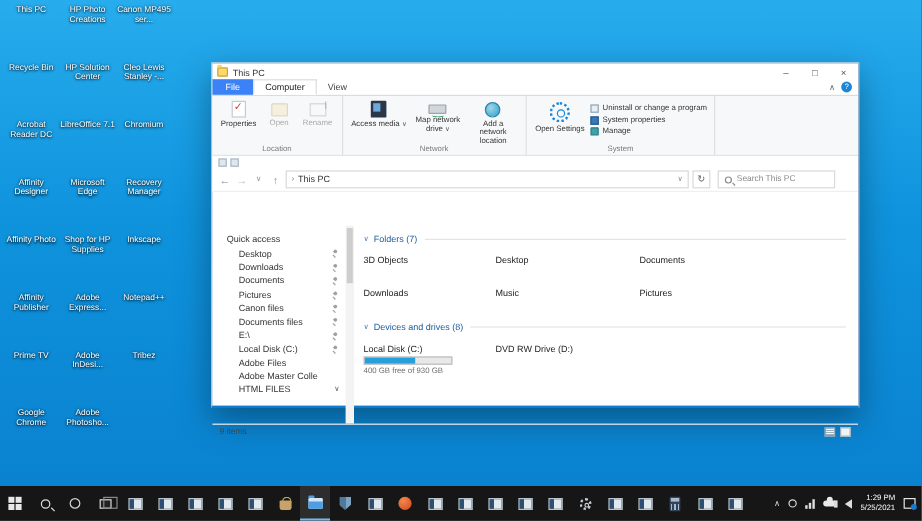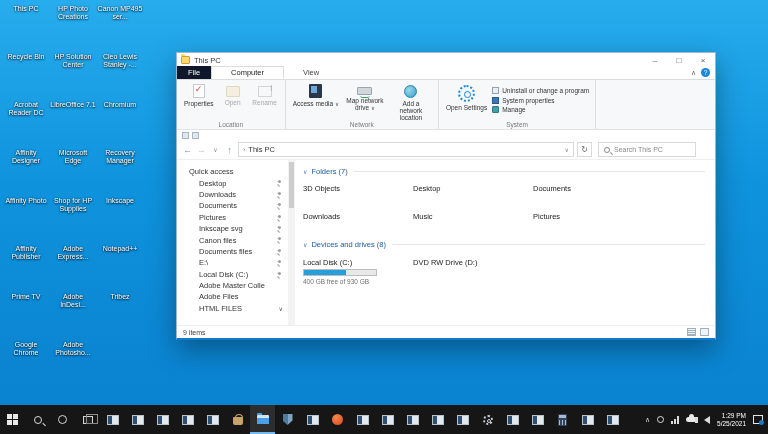--- a/index.html
+++ b/index.html
@@ -16,22 +16,22 @@
   .window { position:absolute; left:176px; top:52px; width:540px; height:288px; background:#fff; border:1px solid #9ab8d4; border-bottom:2px solid #0f7bd0; box-shadow:0 10px 26px rgba(0,0,0,.35); font-size:8px; color:#222; }
   .titlebar { height:14px; display:flex; align-items:center; padding-left:4px; }
   .app-icon { width:9px; height:8px; position:relative; }
   .app-icon::before { content:""; position:absolute; inset:0; background:#ffd968; border:0.5px solid #c9a23c; border-radius:1px; }
   .app-icon::after { content:""; position:absolute; left:0; top:-2px; width:4px; height:2px; background:#ffd968; border-radius:1px 1px 0 0; }
   .title-text { margin-left:4px; font-size:7.5px; color:#333; }
   .win-controls { margin-left:auto; display:flex; height:100%; }
   .win-btn { width:24px; display:flex; align-items:center; justify-content:center; font-size:8px; color:#555; }
 
   .tabs { height:13px; display:flex; align-items:flex-end; border-bottom:1px solid #dcdcdc; position:relative; background:#fff; }
-  .tab { height:13px; padding:0 19px; display:flex; align-items:center; font-size:7.5px; color:#444; }
-  .tab-file { background:#0f172a; color:#fff; padding:0 11px; }
+  .tab { height:13px; padding:0 9px; display:flex; align-items:center; font-size:7.5px; color:#444; }
+  .tab-file { background:#3b82f6; color:#fff; padding:0 11px; }
   .tab.selected { background:#fff; border:1px solid #dcdcdc; border-bottom:1px solid #fff; color:#222; }
   .tabs-right { position:absolute; right:5px; top:1px; display:flex; align-items:center; gap:5px; }
   .collapse-glyph { font-size:7px; color:#666; }
   .help-circle { width:9px; height:9px; border-radius:50%; background:#1a86d9; color:#fff; font-size:6.5px; display:flex; align-items:center; justify-content:center; }
 
   .ribbon { height:50px; background:#f7f8f9; border-bottom:1px solid #e3e3e3; display:flex; }
   .rgroup { position:relative; display:flex; align-items:flex-start; gap:4px; padding:3px 6px 9px 6px; border-right:1px solid #e0e0e0; }
   .rgroup-label { position:absolute; left:0; right:0; bottom:1px; text-align:center; font-size:6.5px; color:#7a7a7a; }
   .rbtn { display:flex; flex-direction:column; align-items:center; gap:2px; font-size:6.5px; line-height:7px; color:#333; text-align:center; min-width:28px; padding:1px 1px; }
   .rbtn.wide { width:42px; }
@@ -64,21 +64,21 @@
   .nav-arrow { font-size:9px; color:#7d8da0; width:11px; text-align:center; }
   .nav-arrow.dim { color:#b9c2cc; }
   .addr-box { width:336px; height:15px; border:1px solid #d9d9d9; display:flex; align-items:center; gap:3px; padding:0 4px; font-size:7.5px; color:#333; }
   .addr-box .crumb-chev { color:#888; font-size:7px; }
   .addr-dd { margin-left:auto; color:#888; font-size:6px; }
   .refresh-btn { width:15px; height:15px; border:1px solid #d9d9d9; display:flex; align-items:center; justify-content:center; color:#666; font-size:8px; }
   .search-box { width:98px; height:15px; border:1px solid #d9d9d9; display:flex; align-items:center; gap:4px; padding:0 5px; font-size:7px; color:#8a8a8a; margin-left:3px; }
   .mag { width:6px; height:6px; border:1px solid #8a8a8a; border-radius:50%; position:relative; flex:0 0 auto; }
   .mag::after { content:""; position:absolute; left:5px; top:5px; width:3px; height:1px; background:#8a8a8a; transform:rotate(45deg); }
 
-  .body { display:flex; height:165px; }
+  .body { display:flex; height:165px;margin-top:28px; }
   .navpane { width:118px; position:relative; padding-top:6px; font-size:7.5px; color:#333; flex:0 0 auto; }
   .nav-scrollbar { position:absolute; right:0; top:0; bottom:0; width:7px; background:#f3f3f3; }
   .nav-thumb { position:absolute; top:2px; left:1px; width:5px; height:46px; background:#cdcdcd; }
   .nav-item { height:11.4px; display:flex; align-items:center; padding-left:22px; position:relative; white-space:nowrap; }
   .nav-header { padding-left:12px; color:#333; }
   .pin-icon { position:absolute; right:13px; top:3px; width:5px; height:5px; }
   .pin-icon::before { content:""; position:absolute; left:1px; top:0; width:3px; height:3px; background:#9aa0a6; border-radius:50% 50% 50% 0; transform:rotate(45deg); }
   .pin-icon::after { content:""; position:absolute; left:0; bottom:-1px; width:3px; height:1px; background:#9aa0a6; transform:rotate(45deg); }
   .nav-expand { position:absolute; right:12px; color:#555; font-size:6px; }
 
@@ -331,44 +331,40 @@
           </div>
         <div class="nav-item">
             <span>Documents</span>
             <span class="pin-icon"></span>
           </div>
         <div class="nav-item">
             <span>Pictures</span>
             <span class="pin-icon"></span>
           </div>
         <div class="nav-item">
-            <span>Inkscape svg</span>
-            <span class="pin-icon"></span>
-          </div>
-        <div class="nav-item">
             <span>Canon files</span>
             <span class="pin-icon"></span>
           </div>
         <div class="nav-item">
             <span>Documents files</span>
             <span class="pin-icon"></span>
           </div>
         <div class="nav-item">
             <span>E:\</span>
             <span class="pin-icon"></span>
           </div>
         <div class="nav-item">
             <span>Local Disk (C:)</span>
             <span class="pin-icon"></span>
           </div>
         <div class="nav-item">
+            <span>Adobe Files</span>
+          </div>
+        <div class="nav-item">
             <span>Adobe Master Colle</span>
-          </div>
-        <div class="nav-item">
-            <span>Adobe Files</span>
           </div>
         <div class="nav-item">
             <span>HTML FILES</span>
             <span class="nav-expand">∨</span>
           </div>
         <div class="nav-scrollbar">
             <span class="nav-thumb"></span>
           </div>
       </div>
 

